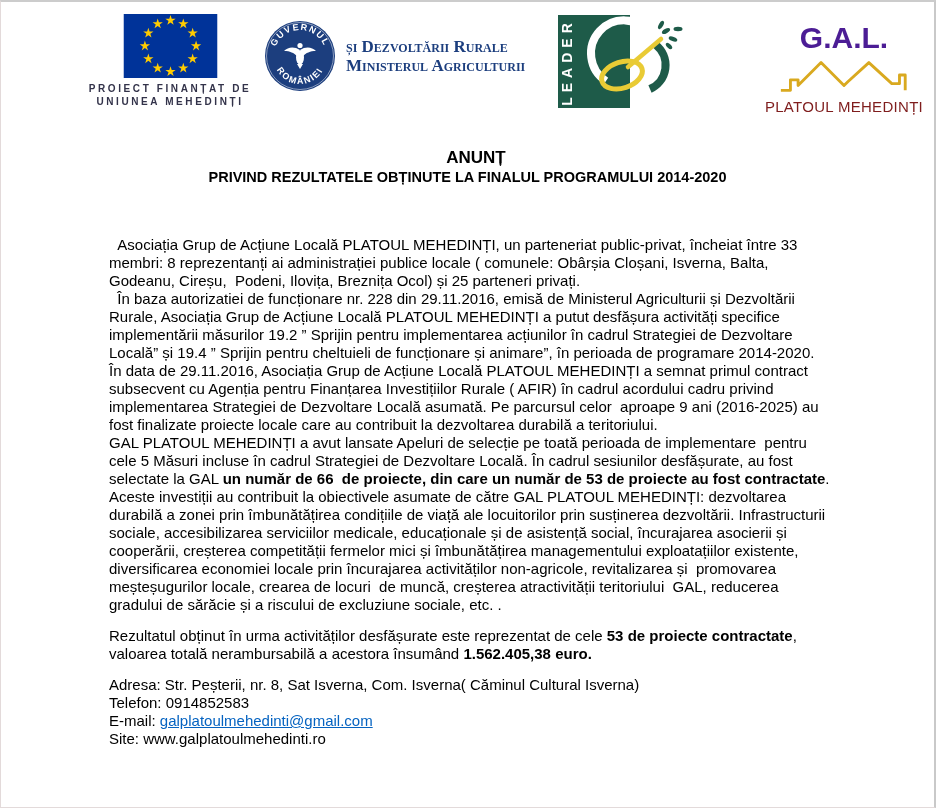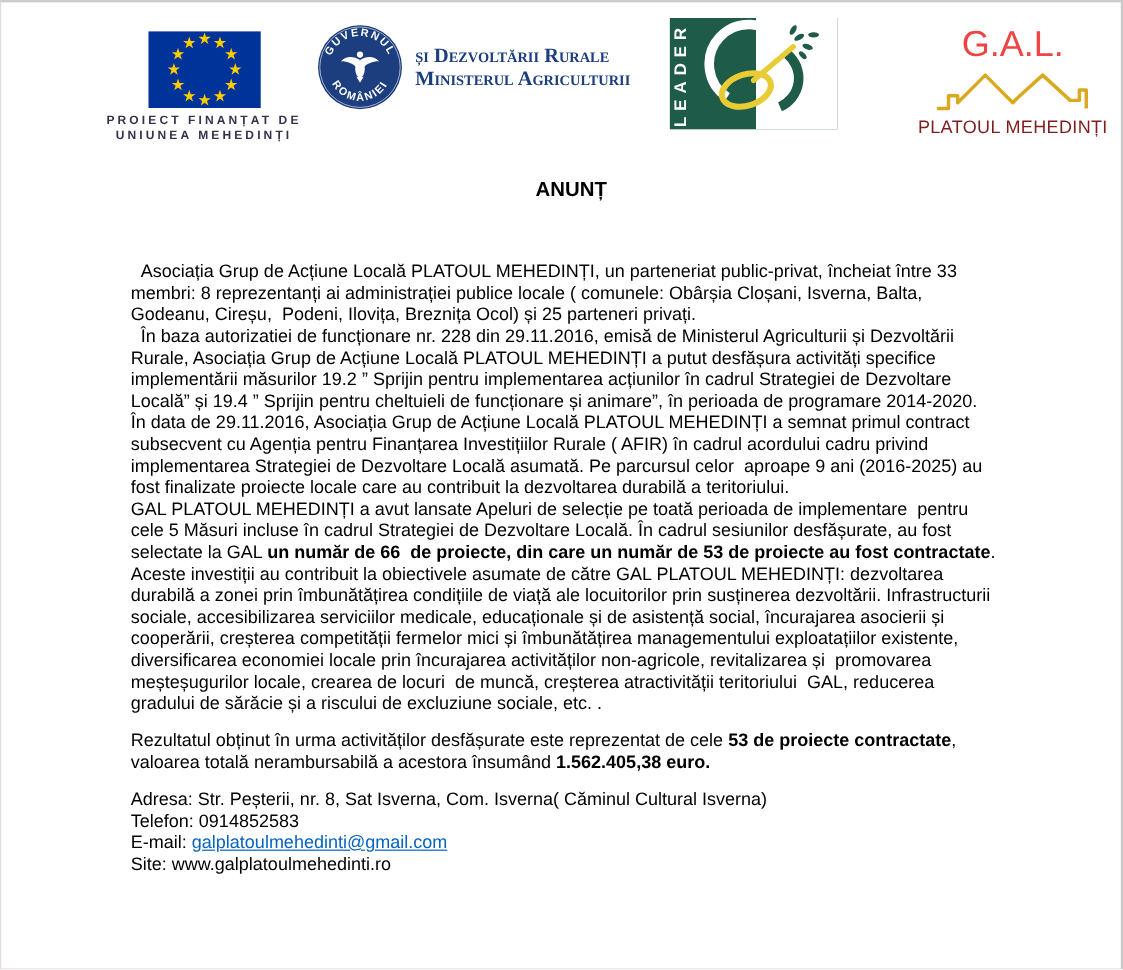--- a/index.html
+++ b/index.html
@@ -5,29 +5,29 @@
   html,body { margin:0; padding:0; background:#ffffff; }
   .page {
     position:relative; width:936px; height:808px; box-sizing:border-box;
     background:#ffffff; overflow:hidden;
     border-top:2px solid #cccccc; border-right:2px solid #c9c9c9;
     border-left:1px solid #e3dada; border-bottom:1px solid #e3dada;
     font-family:"Liberation Sans", sans-serif; color:#000;
   }
   
   .header { position:relative; height:122px; }
-  .logo-eu { position:absolute; left:85px; top:24px; width:168px; text-align:center; }
+  .logo-eu { position:absolute; left:85px; top:12px; width:168px; text-align:center; }
   .logo-eu svg { display:block; margin:0 auto 4px auto; }
   .eu-caption { font-size:10px; font-weight:bold; letter-spacing:2.6px; color:#33334a; line-height:13px; white-space:nowrap; }
   .logo-gov { position:absolute; left:263px; top:18px; display:flex; align-items:center; }
   .ministry { margin-left:10px; font-family:"Liberation Serif", serif; font-variant:small-caps;
               font-weight:bold; font-size:17px; line-height:19px; color:#1c3e7e; white-space:nowrap; }
   .logo-leader { position:absolute; left:557px; top:13px; }
   .logo-gal { position:absolute; left:763px; top:20px; width:160px; text-align:center; }
-  .gal-title { font-size:30px; font-weight:normal; color:#ef4444; line-height:32px; }
+  .gal-title { font-size:30px; font-weight:bold; color:#4c1d95; line-height:32px; }
   .gal-sub { font-size:15px; font-weight:normal; color:#7f1d1d; letter-spacing:0.3px; line-height:18px; white-space:nowrap; }
   .logo-gal svg { display:block; margin:0 auto; }
   
   .title-block { margin-top:24px; text-align:center; }
   .title-main { font-size:17px; font-weight:bold; line-height:20px;padding-left:17px; }
   .title-sub  { font-size:14.5px; font-weight:bold; line-height:18px; }
   
   .doc-body { margin:50px 104px 0 108px; font-size:15px; line-height:18px; }
   .doc-body p { margin:0; white-space:pre-wrap; }
   .gap { height:13px; }
@@ -115,20 +115,21 @@
       <div class="gal-title">G.A.L.</div>
       <svg width="140" height="44" viewBox="0 0 140 46">
         <path d="M 4,38 L 14,38 L 14,27 L 22,27 L 22,33 L 46,9 L 70,33 L 74,29 L 96,9 L 120,31 L 128,31 L 128,22 L 134,22 L 134,38" stroke="#d9a91f" stroke-width="3" fill="none" stroke-linejoin="round"></path>
       </svg>
       <div class="gal-sub">PLATOUL MEHEDINȚI</div>
     </div>
   </div>
 
   <div class="title-block">
     <div class="title-main">ANUNȚ</div>
+    <div class="title-sub">PRIVIND REZULTATELE OBȚINUTE LA FINALUL PROGRAMULUI 2014-2020</div>
   </div>
 
   <div class="doc-body">
     <p><span>  Asociația Grup de Acțiune Locală PLATOUL MEHEDINȚI, un parteneriat public-privat, încheiat între 33 membri: 8 reprezentanți ai administrației publice locale ( comunele: Obârșia Cloșani, Isverna, Balta, Godeanu, Cireșu,  Podeni, Ilovița, Breznița Ocol) și 25 parteneri privați.</span></p>
     <p><span>  În baza autorizatiei de funcționare nr. 228 din 29.11.2016, emisă de Ministerul Agriculturii și Dezvoltării Rurale, Asociația Grup de Acțiune Locală PLATOUL MEHEDINȚI a putut desfășura activități specifice implementării măsurilor 19.2 ” Sprijin pentru implementarea acțiunilor în cadrul Strategiei de Dezvoltare Locală” și 19.4 ” Sprijin pentru cheltuieli de funcționare și animare”, în perioada de programare 2014-2020.</span></p>
     <p><span>În data de 29.11.2016, Asociația Grup de Acțiune Locală PLATOUL MEHEDINȚI a semnat primul contract subsecvent cu Agenția pentru Finanțarea Investițiilor Rurale ( AFIR) în cadrul acordului cadru privind implementarea Strategiei de Dezvoltare Locală asumată. Pe parcursul celor  aproape 9 ani (2016-2025) au fost finalizate proiecte locale care au contribuit la dezvoltarea durabilă a teritoriului.</span></p>
     <p><span>GAL PLATOUL MEHEDINȚI a avut lansate Apeluri de selecție pe toată perioada de implementare  pentru cele 5 Măsuri incluse în cadrul Strategiei de Dezvoltare Locală. În cadrul sesiunilor desfășurate, au fost selectate la GAL </span><b>un număr de 66  de proiecte, din care un număr de 53 de proiecte au fost contractate</b><span>. Aceste investiții au contribuit la obiectivele asumate de către GAL PLATOUL MEHEDINȚI: dezvoltarea durabilă a zonei prin îmbunătățirea condițiile de viață ale locuitorilor prin susținerea dezvoltării. Infrastructurii sociale, accesibilizarea serviciilor medicale, educaționale și de asistență social, încurajarea asocierii și cooperării, creșterea competității fermelor mici și îmbunătățirea managementului exploatațiilor existente, diversificarea economiei locale prin încurajarea activităților non-agricole, revitalizarea și  promovarea meșteșugurilor locale, crearea de locuri  de muncă, creșterea atractivității teritoriului  GAL, reducerea gradului de sărăcie și a riscului de excluziune sociale, etc. .</span></p>
     <div class="gap"></div>
     <p><span>Rezultatul obținut în urma activităților desfășurate este reprezentat de cele </span><b>53 de proiecte contractate</b><span>, valoarea totală nerambursabilă a acestora însumând </span><b>1.562.405,38 euro.</b></p>
     <div class="gap"></div>

